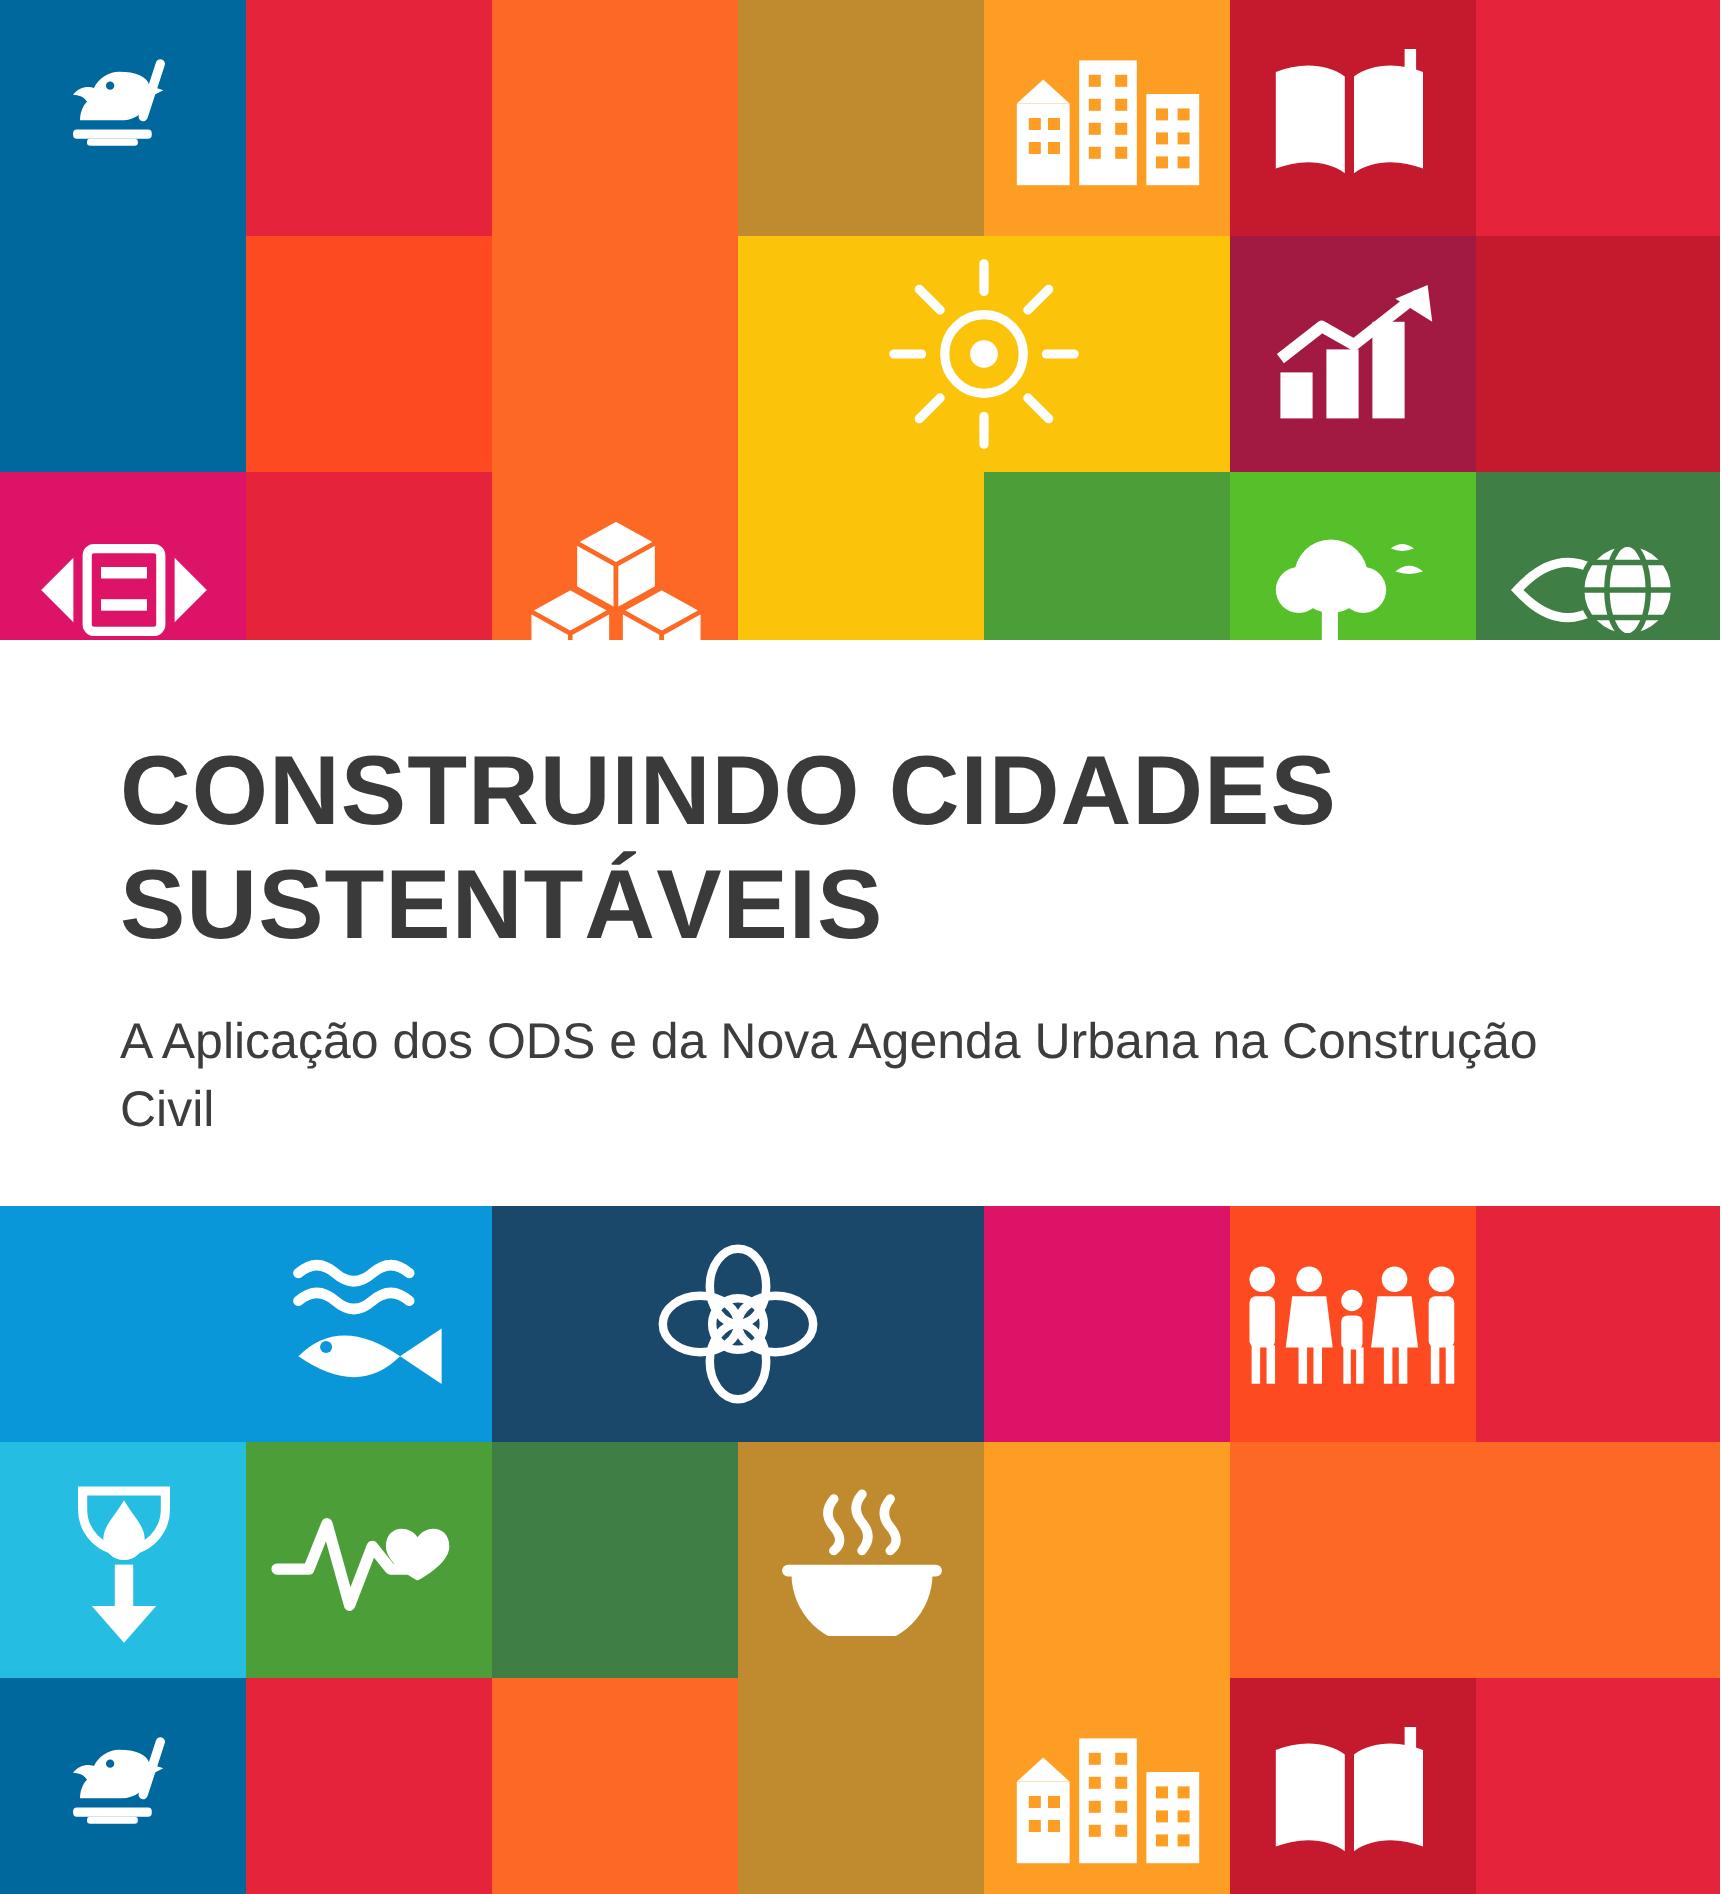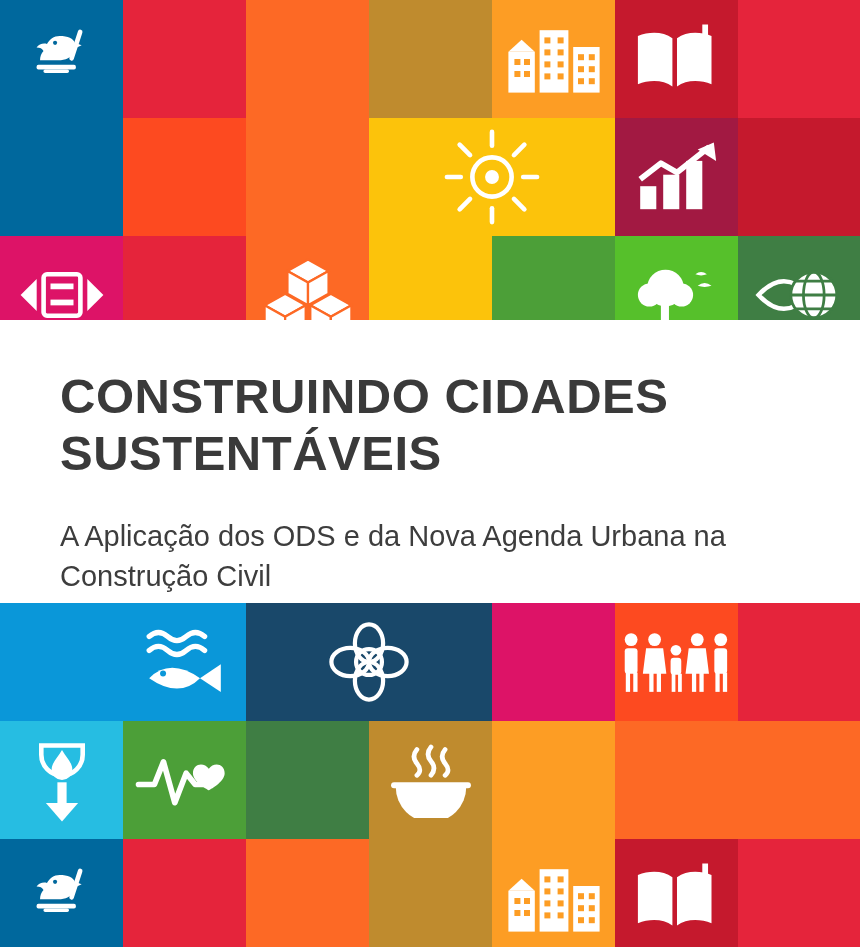--- a/index.html
+++ b/index.html
@@ -57,22 +57,22 @@
   .main-title {
     margin: 0;
     font-size: 49px;
     line-height: 1.16;
     font-weight: bold;
     letter-spacing: 0.5px;
     color: #3a3a3a;
     text-transform: uppercase;
   }
   .subtitle {
-    margin: 34px 0 0 0;
-    font-size: 29px;
+    margin: 22px 0 0 0;
+    font-size: 25px;
     line-height: 1.38;
     font-weight: normal;
     color: #3d3d3d;
   }
 </style>
 </head>
 <body>
 
 <div class="cover">
 

